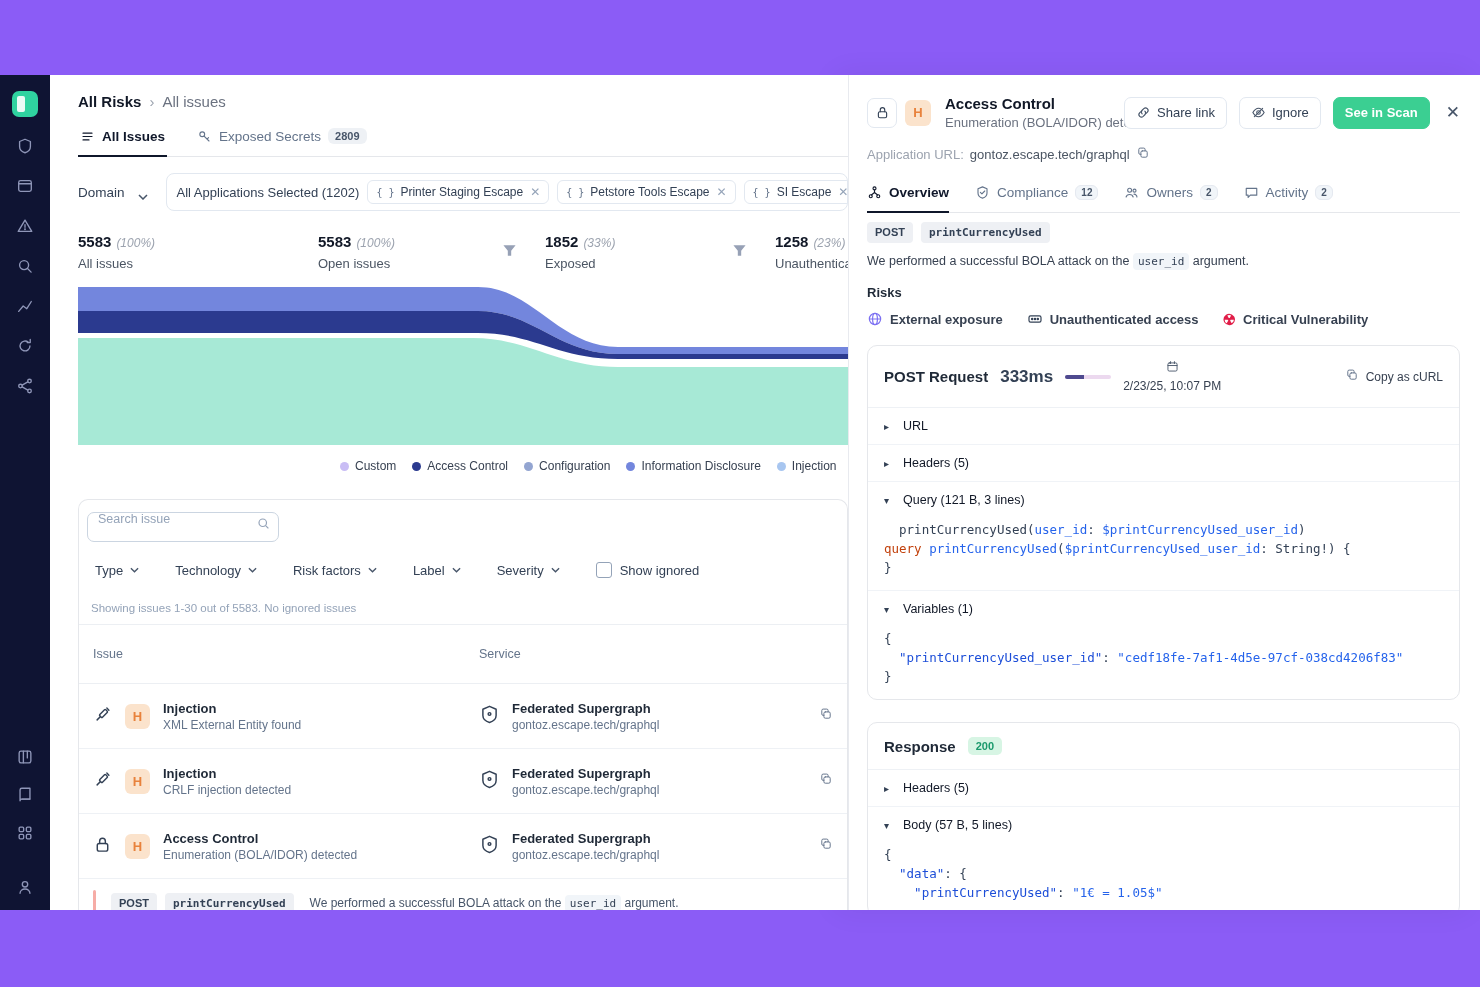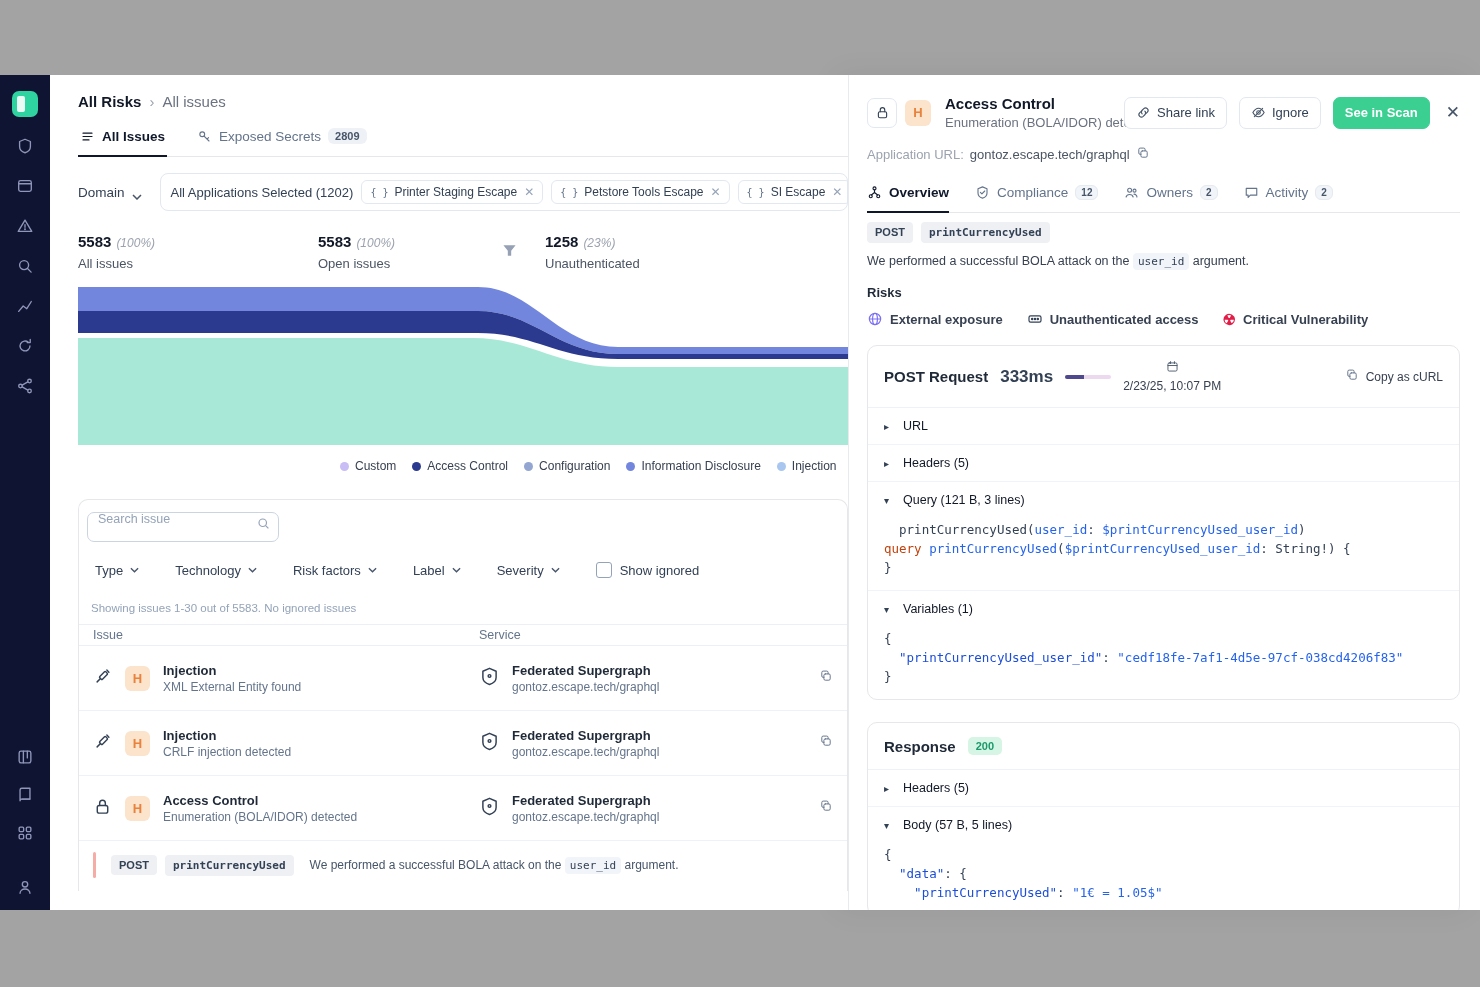--- a/index.html
+++ b/index.html
@@ -1,16 +1,16 @@
 <!DOCTYPE html>
 <html><head>
 <meta charset="utf-8">
 <style>
   html,body{margin:0;padding:0;background:#fff;}
-  .canvas{position:relative;width:1480px;height:987px;background:#a3a3a3;overflow:hidden;
+  .canvas{position:relative;width:1480px;height:987px;background:#8b5cf6;overflow:hidden;
           font-family:"Liberation Sans",sans-serif;color:#1f2937;}
   .app{position:absolute;top:75px;left:0;width:1480px;height:835px;display:flex;}
 
   
   .sidebar{width:50px;flex:none;background:#0f1433;display:flex;flex-direction:column;align-items:center;
            padding:16px 0 14px;}
   .logo{width:26px;height:26px;border-radius:7px;background:#2fd3a0;position:relative;margin-bottom:20px;flex:none;}
   .logo-inner{position:absolute;left:5px;top:5px;width:8px;height:16px;background:rgba(255,255,255,.9);border-radius:2px;}
   .sgroup{display:flex;flex-direction:column;align-items:center;gap:22px;}
   .sgroup.bottom{margin-top:auto;gap:20px;}
@@ -27,21 +27,21 @@
 
   .main-tabs{display:flex;gap:28px;margin-top:18px;border-bottom:1px solid #e5e7eb;}
   .mtab{display:flex;align-items:center;gap:7px;padding:0 2px 12px;font-size:13.5px;color:#64748b;position:relative;cursor:pointer;}
   .mtab svg{stroke:#64748b;fill:none;stroke-width:1.5;stroke-linecap:round;width:15px;height:15px;}
   .mtab.active{color:#0f172a;font-weight:700;}
   .mtab.active svg{stroke:#0f172a;}
   .mtab.active::after{content:"";position:absolute;left:0;right:0;bottom:-1px;height:2px;background:#0f172a;}
   .pill{background:#eef1f5;color:#475569;font-size:11px;font-weight:600;padding:2px 7px;border-radius:6px;}
 
   .filter-row{display:flex;align-items:center;gap:18px;margin-top:16px;}
-  .domain-select{display:flex;align-items:flex-end;gap:7px;font-size:13.5px;color:#334155;font-weight:500;cursor:pointer;flex:none;}
+  .domain-select{display:flex;align-items:flex-end;gap:13px;font-size:13.5px;color:#334155;font-weight:500;cursor:pointer;flex:none;}
   .apps-box{flex:1;min-width:0;display:flex;align-items:center;gap:8px;border:1px solid #e2e8f0;border-radius:8px;
             height:36px;padding:0 10px;overflow:hidden;white-space:nowrap;cursor:pointer;}
   .apps-summary{font-size:13px;color:#334155;flex:none;}
   .chip{display:inline-flex;align-items:center;gap:6px;border:1px solid #e2e8f0;border-radius:6px;
         padding:4px 8px;font-size:12px;color:#334155;background:#fff;flex:none;cursor:pointer;}
   .chip .braces{font-family:"DejaVu Sans Mono",monospace;font-size:10px;color:#64748b;}
   .chip .x{color:#94a3b8;font-size:12px;margin-left:1px;}
 
   .stats-row{display:flex;margin-top:22px;}
   .stat{display:flex;align-items:center;justify-content:space-between;flex:none;}
@@ -69,21 +69,21 @@
   .search-ico{position:absolute;right:8px;top:7px;}
 
   .filters-bar{display:flex;align-items:center;gap:36px;margin:20px 8px 0 16px;}
   .fitem{display:flex;align-items:center;gap:7px;font-size:13px;color:#334155;font-weight:500;cursor:pointer;flex:none;}
   .show-ignored{display:flex;align-items:center;gap:8px;font-size:13px;color:#334155;cursor:pointer;flex:none;}
   .cbox{width:14px;height:14px;border:1.5px solid #94a3b8;border-radius:3px;background:#fff;}
 
   .results-summary{font-size:11.5px;color:#94a3b8;margin:24px 0 0 12px;}
 
   .thead{display:flex;align-items:center;border-top:1px solid #eceff3;border-bottom:1px solid #eceff3;
-         padding:3px 14px;margin-top:10px;font-size:12.5px;color:#64748b;}
+         padding:22px 14px;margin-top:10px;font-size:12.5px;color:#64748b;}
   .th-issue{width:386px;flex:none;}
   .th-service{flex:1;}
   .trow{display:flex;align-items:center;padding:8px 14px;border-bottom:1px solid #eef1f5;min-height:48px;cursor:pointer;}
   .issue-cell{width:386px;flex:none;display:flex;align-items:center;gap:13px;}
   .type-icon svg{stroke:#334155;fill:none;stroke-width:1.5;stroke-linecap:round;stroke-linejoin:round;width:19px;height:19px;}
   .sev{width:25px;height:25px;border-radius:6px;background:#fbe3cc;color:#e8823c;font-weight:700;font-size:13px;
        display:flex;align-items:center;justify-content:center;flex:none;}
   .row-title{font-size:13px;font-weight:600;color:#1f2937;}
   .row-sub{font-size:12px;color:#64748b;margin-top:2px;}
   .service-cell{flex:1;min-width:0;display:flex;align-items:center;gap:12px;}
@@ -308,20 +308,29 @@
       <div class="stat c1">
         <div class="stat-lines">
           <div><span class="stat-num">5583</span><span class="stat-pct">(100%)</span></div>
           <div class="stat-label">All issues</div>
         </div>
       </div>
       <div class="stat c2">
         <div class="stat-lines">
           <div><span class="stat-num">5583</span><span class="stat-pct">(100%)</span></div>
           <div class="stat-label">Open issues</div>
+        </div>
+        <span class="funnel"><svg width="15" height="13" viewBox="0 0 16 13">
+                <path d="M1.5 1 H14.5 L9.8 6.8 V12 H6.2 V6.8 Z" fill="#97a1b6"></path>
+              </svg></span>
+      </div>
+      <div class="stat c3">
+        <div class="stat-lines">
+          <div><span class="stat-num">1852</span><span class="stat-pct">(33%)</span></div>
+          <div class="stat-label">Exposed</div>
         </div>
         <span class="funnel"><svg width="15" height="13" viewBox="0 0 16 13">
                 <path d="M1.5 1 H14.5 L9.8 6.8 V12 H6.2 V6.8 Z" fill="#97a1b6"></path>
               </svg></span>
       </div>
       <div class="stat c4">
         <div class="stat-lines">
           <div><span class="stat-num">1258</span><span class="stat-pct">(23%)</span></div>
           <div class="stat-label">Unauthenticated</div>
         </div>

